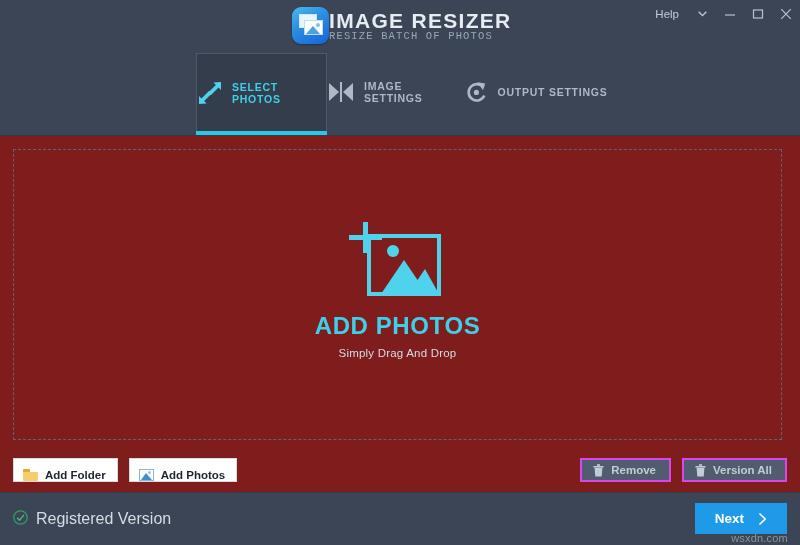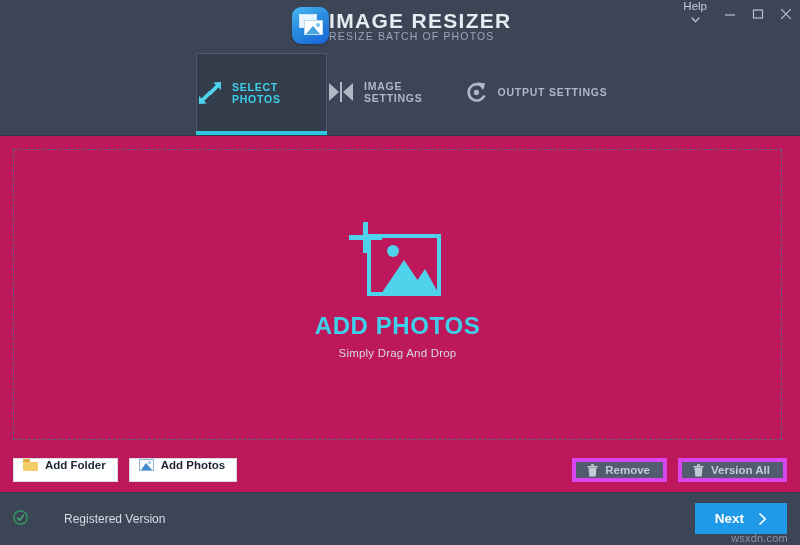--- a/index.html
+++ b/index.html
@@ -84,40 +84,40 @@
   .brand-title {
     font-size: 21px;
     font-weight: bold;
     letter-spacing: 1.3px;
     color: #e7ecf2;
   }
   .brand-sub {
     font-size: 10.5px;
     letter-spacing: 1.15px;
     color: #9aa6b6;
+    font-family: Liberation Mono, monospace;
   }
 
   .win-controls {
     position: absolute;
     right: 0;
     top: 0;
     height: 27px;
     display: flex;
     align-items: center;
   }
   .help-btn {
     display: flex;
     align-items: center;
-    gap: 5px;
+    gap: 19px;
     padding: 0 9px;
     height: 27px;
     color: #c3cbd6;
     font-size: 11.5px;
     cursor: default;
-    flex-direction: column;
   }
   .help-btn svg { display: block; }
   .win-btn {
     width: 28px;
     height: 27px;
     display: flex;
     align-items: center;
     justify-content: center;
     cursor: default;
   }
@@ -170,21 +170,21 @@
     bottom: -4px;
     height: 4px;
     background: #2ec6e0;
   }
   .tab.wide { width: 155px; }
 
   
   .content {
     flex: 1 1 auto;
     position: relative;
-    background: #be185d;
+    background: #7f1d1d;
     padding: 13px 18px 0 13px;
     box-sizing: border-box;
   }
   .dropzone {
     position: relative;
     height: 291px;
     border: 1px dashed #5a6personas;
     border: 1px dashed #59647a;
     box-sizing: border-box;
     display: flex;
@@ -281,33 +281,33 @@
     height: 24px;
     display: flex;
     align-items: center;
   }
   .btn-light {
     height: 24px;
     background: #ffffff;
     border: 1px solid #d6dbe2;
     box-sizing: border-box;
     display: flex;
-    align-items: flex-start;
+    align-items: flex-end;
     gap: 7px;
     padding: 0 11px 0 9px;
     font-size: 11.5px;
     font-weight: bold;
     color: #1d2430;
     cursor: default;
     margin-right: 11px;
   }
   .btn-dim {
     height: 24px;
     background: #515c6e;
-    border: 4px solid #d946ef;
+    border: 2px solid #d946ef;
     box-sizing: border-box;
     display: flex;
     align-items: center;
     gap: 7px;
     padding: 0 13px 0 11px;
     font-size: 11.5px;
     font-weight: bold;
     color: #c3cbd6;
     cursor: default;
     margin-left: 11px;
@@ -374,23 +374,22 @@
     align-items: center;
     padding: 0 13px;
     box-sizing: border-box;
   }
   .reg {
     display: flex;
     align-items: center;
     gap: 8px;
   }
   .reg-label {
-    font-size: 12px;
+    font-size: 16px;
     color: #d6dce4;
-    margin-left: 28px;
   }
   .btn-next {
     position: absolute;
     right: 13px;
     top: 10px;
     width: 92px;
     height: 31px;
     background: #1f9ae8;
     display: flex;
     align-items: center;

